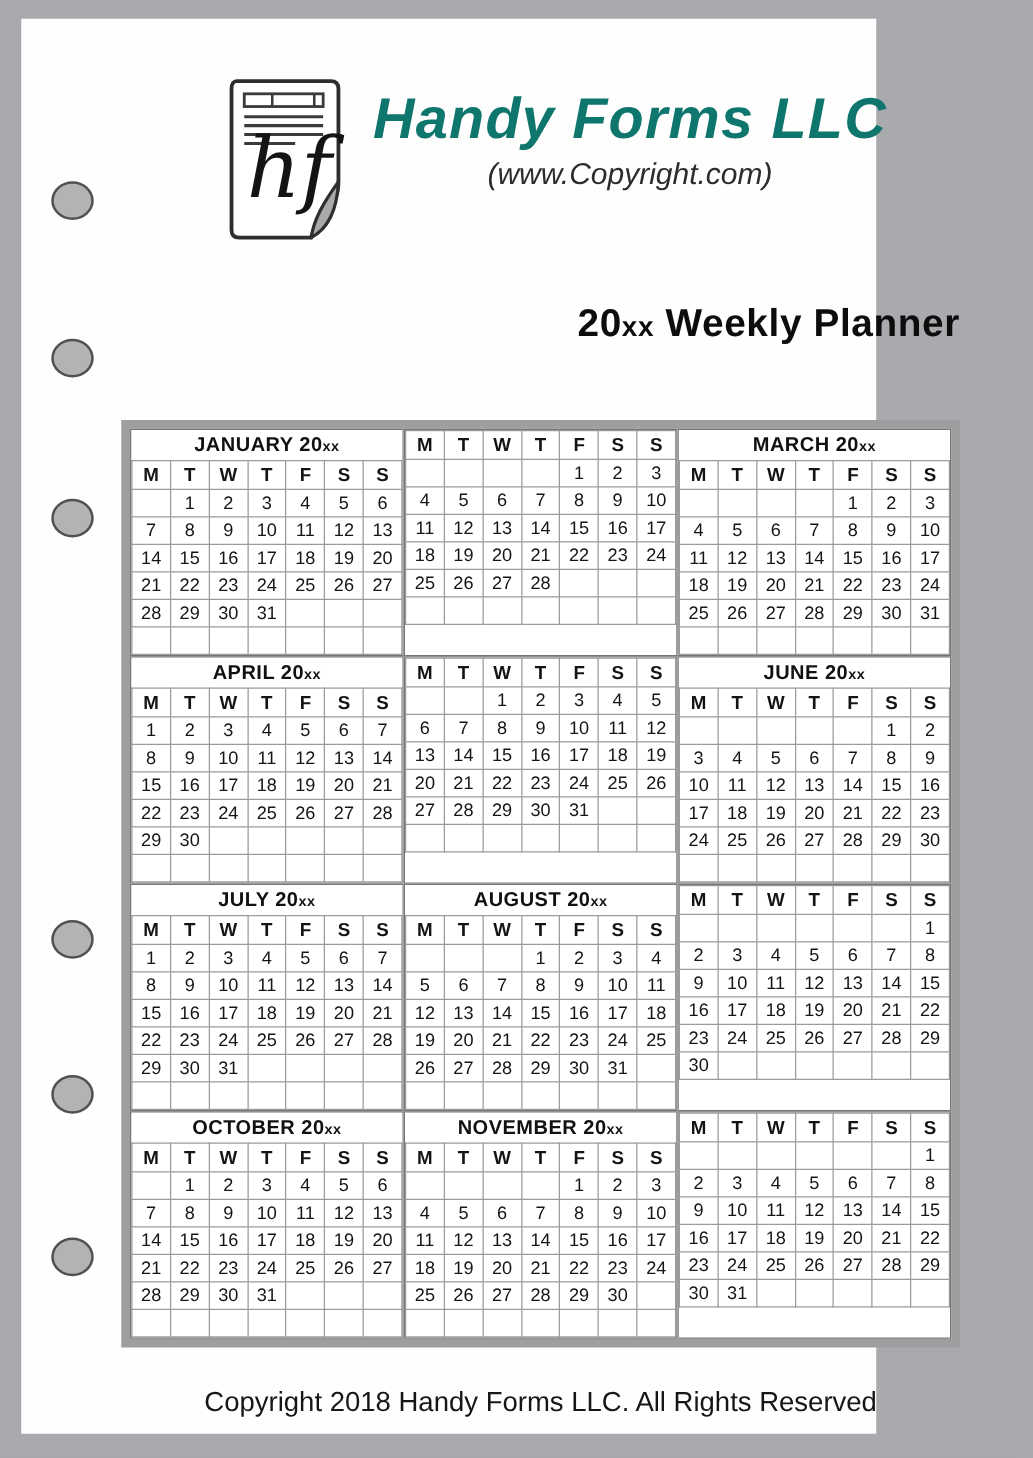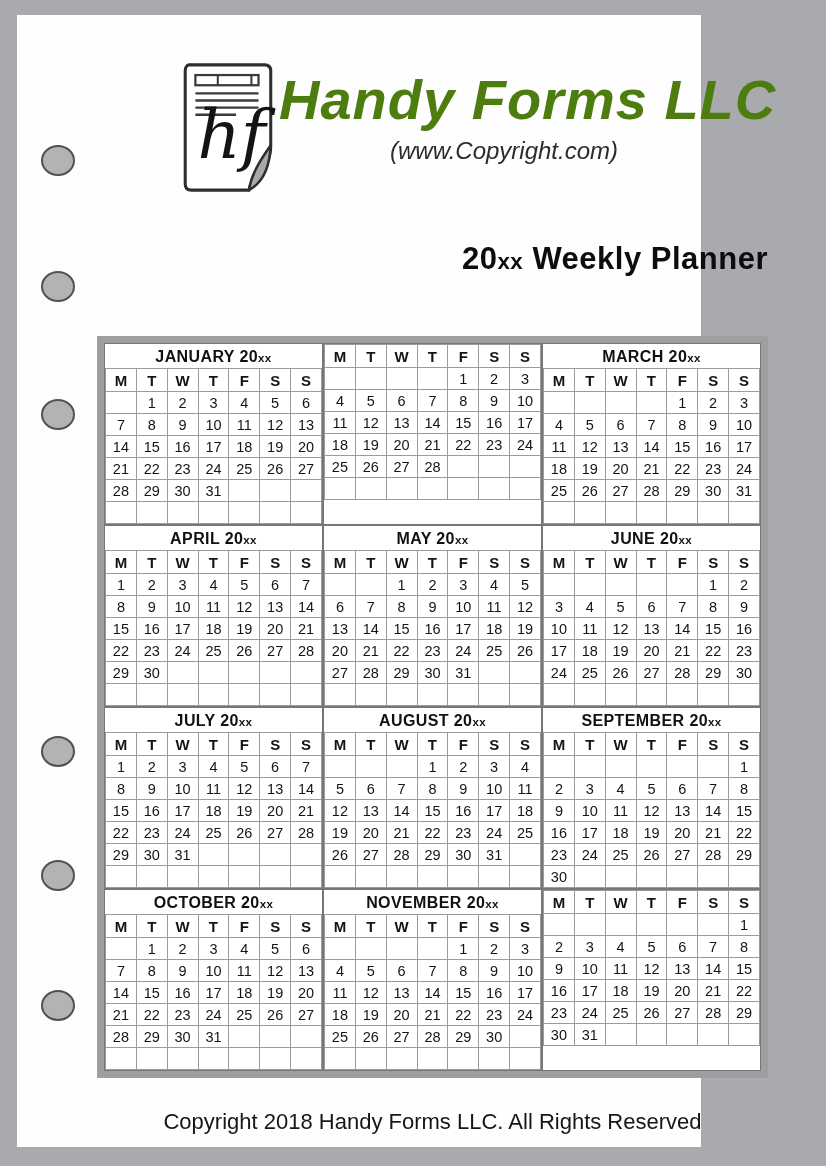--- a/index.html
+++ b/index.html
@@ -16,21 +16,21 @@
   .hole:nth-of-type(1){ top:130px; }
   .hole:nth-of-type(2){ top:256px; }
   .hole:nth-of-type(3){ top:384px; }
   .hole:nth-of-type(4){ top:721px; }
   .hole:nth-of-type(5){ top:845px; }
   .hole:nth-of-type(6){ top:975px; }
 
   
   .logo { position:absolute; left:156px; top:45px; width:112px; height:136px; }
   .brand { position:absolute; left:262px; top:52px; width:450px; text-align:center; }
-  .company { font-size:56px; font-weight:bold; font-style:italic; color:#4d7c0f;
+  .company { font-size:46px; font-weight:bold; font-style:italic; color:#0f766e;
              letter-spacing:1px; white-space:nowrap; }
   .website { font-size:24px; font-style:italic; color:#2c2c2c; margin-top:5px; }
 
   .planner-title { position:absolute; left:80px; top:226px; width:671px;
                    text-align:right; font-size:31px; font-weight:bold; color:#0d0d0d;
                    letter-spacing:0.5px; }
   .planner-title .xx, .mtitle .xx { font-size:0.72em; }
 
   
   .calendar { position:absolute; left:80px; top:321px; width:671px;
@@ -365,21 +365,20 @@
                 <td></td>
                 <td></td>
                 <td></td>
                 <td></td>
                 <td></td>
               </tr>
             </tbody>
           </table>
         </div>
         <div class="month">
-          <div class="mtitle"><span>MAY 20</span><span class="xx">xx</span></div>
           <table>
             <thead>
               <tr>
                 <th>M</th>
                 <th>T</th>
                 <th>W</th>
                 <th>T</th>
                 <th>F</th>
                 <th>S</th>
                 <th>S</th>
@@ -653,21 +652,20 @@
                 <td></td>
                 <td></td>
                 <td></td>
                 <td></td>
                 <td></td>
               </tr>
             </tbody>
           </table>
         </div>
         <div class="month">
-          <div class="mtitle"><span>SEPTEMBER 20</span><span class="xx">xx</span></div>
           <table>
             <thead>
               <tr>
                 <th>M</th>
                 <th>T</th>
                 <th>W</th>
                 <th>T</th>
                 <th>F</th>
                 <th>S</th>
                 <th>S</th>

